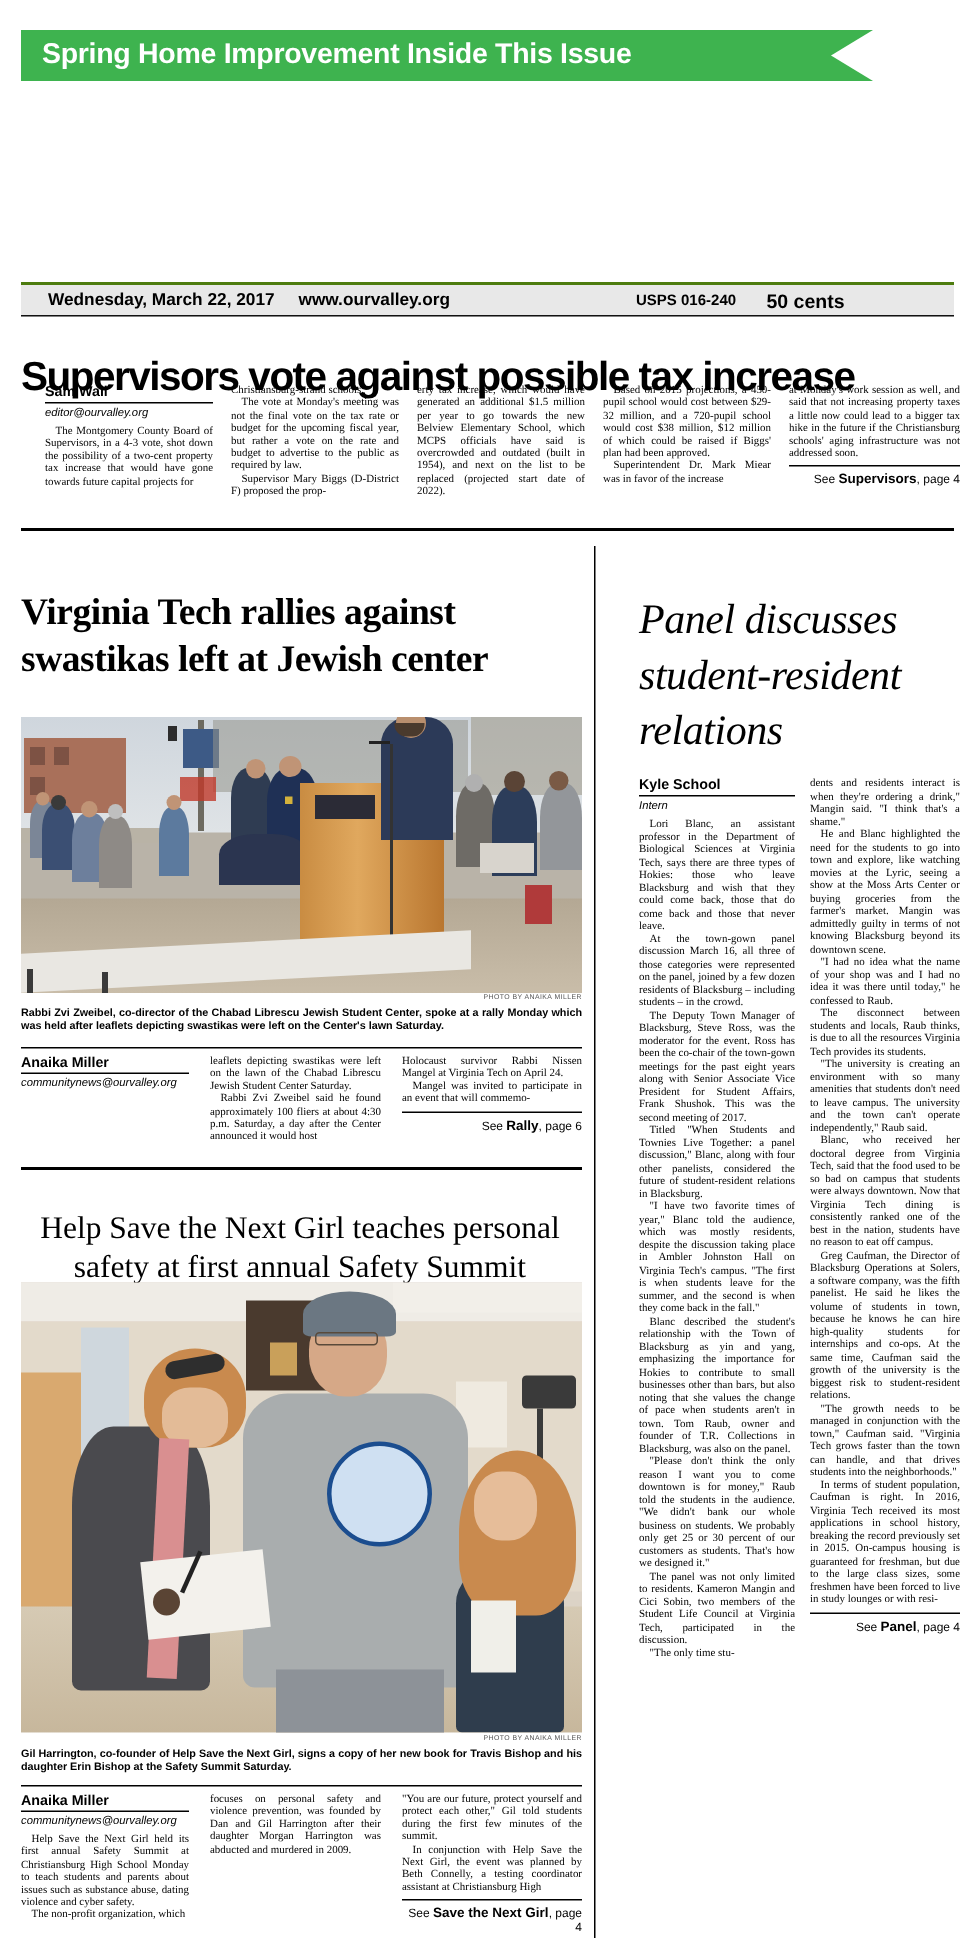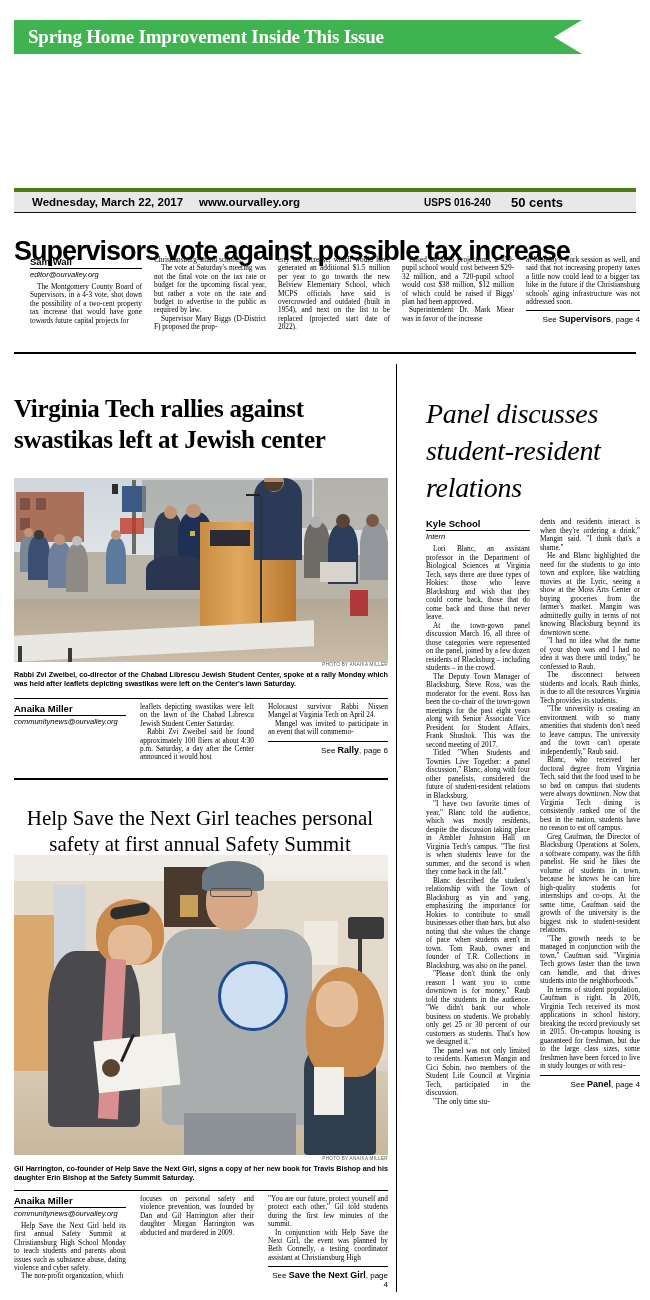--- a/index.html
+++ b/index.html
@@ -17,21 +17,21 @@
   .promo-body{
     position:absolute;left:0;top:0;width:540px;height:34px;background:#3eb34f;
   }
   .promo-arrow{
     position:absolute;left:540px;top:0;width:0;height:0;
     border-top:17px solid #3eb34f;border-bottom:17px solid #3eb34f;
     border-right:28px solid transparent;
   }
   .promo-text{
     position:absolute;left:14px;top:0;height:34px;line-height:34px;
-    font-family:Liberation Serif, serif;
+    font-family:Liberation Sans, sans-serif;
     font-weight:bold;font-size:19px;color:#fff;letter-spacing:-0.2px;
     white-space:nowrap;
   }
 
   
   .masthead{position:absolute;left:0;top:68px;width:650px;height:115px;}
   .flag{
     position:absolute;left:28px;top:0;width:560px;
     text-align:center;
     font-family:"Liberation Serif", serif;
@@ -58,21 +58,21 @@
   }
   .barcode-num{
     position:absolute;right:2px;top:26px;
     font-family:"Liberation Sans", sans-serif;font-size:4.5px;
     writing-mode:vertical-rl;letter-spacing:.5px;color:#000;
   }
 
   
   .dateline{
     position:absolute;left:14px;top:188px;width:622px;height:20px;
-    background:#e8e8e8;border-top:4px solid #4d7c0f;border-bottom:1px solid #111;
+    background:#e8e8e8;border-top:2px solid #4d7c0f;border-bottom:1px solid #111;
     font-family:"Liberation Sans", sans-serif;font-weight:bold;font-size:11.5px;
   }
   .dl-date{position:absolute;left:18px;top:4px;}
   .dl-web{position:absolute;left:185px;top:4px;}
   .dl-usps{position:absolute;left:410px;top:5px;font-size:10px;}
   .dl-price{position:absolute;left:497px;top:3px;font-size:13px;}
 
   
   .top-hl{
     position:absolute;left:14px;top:218px;width:622px;
@@ -197,21 +197,21 @@
     <div class="col" style="left:0;width:112px;">
       <div class="byline-name">Sam Wall</div>
       <div class="byline-mail">editor@ourvalley.org</div>
       <div class="body">
         <p>The Montgomery County Board of Supervisors, in a 4-3 vote, shot down the possibility of a two-cent property tax increase that would have gone towards future capital projects for</p>
       </div>
     </div>
     <div class="col" style="left:124px;width:112px;">
       <div class="body">
         <p style="text-indent:0">Christiansburg-strand schools.</p>
-        <p>The vote at Saturday's meeting was not the final vote on the tax rate or budget for the upcoming fiscal year, but rather a vote on the rate and budget to advertise to the public as required by law.</p>
+        <p>The vote at Monday's meeting was not the final vote on the tax rate or budget for the upcoming fiscal year, but rather a vote on the rate and budget to advertise to the public as required by law.</p>
         <p>Supervisor Mary Biggs (D-District F) proposed the prop-</p>
       </div>
     </div>
     <div class="col" style="left:248px;width:112px;">
       <div class="body">
         <p style="text-indent:0">erty tax increase, which would have generated an additional $1.5 million per year to go towards the new Belview Elementary School, which MCPS officials have said is overcrowded and outdated (built in 1954), and next on the list to be replaced (projected start date of 2022).</p>
       </div>
     </div>
     <div class="col" style="left:372px;width:112px;">
       <div class="body">

